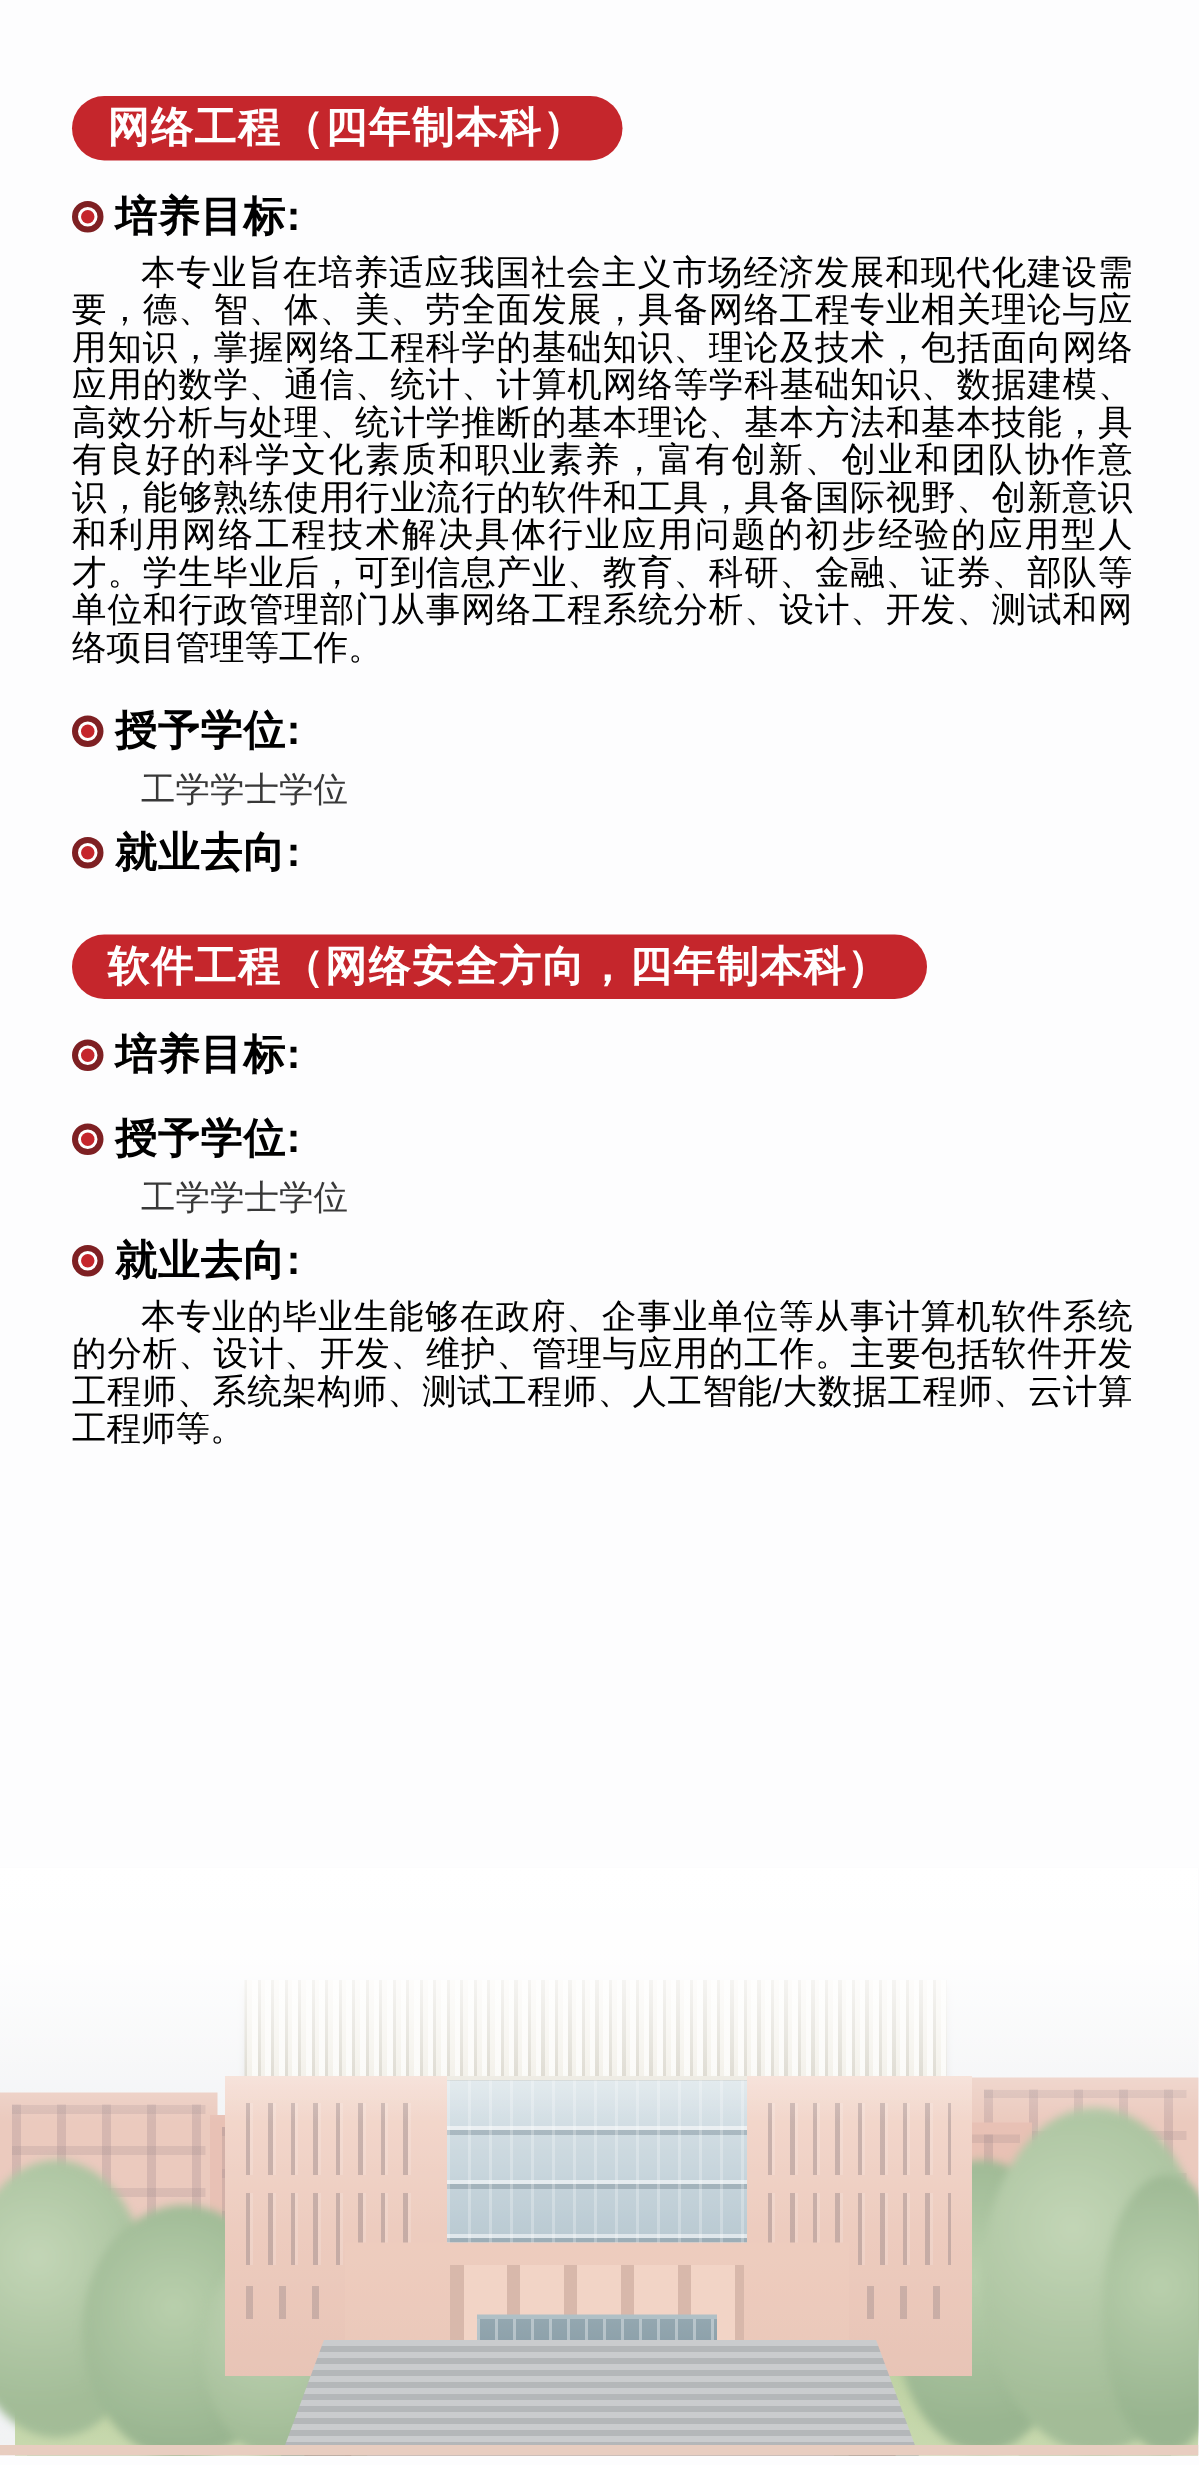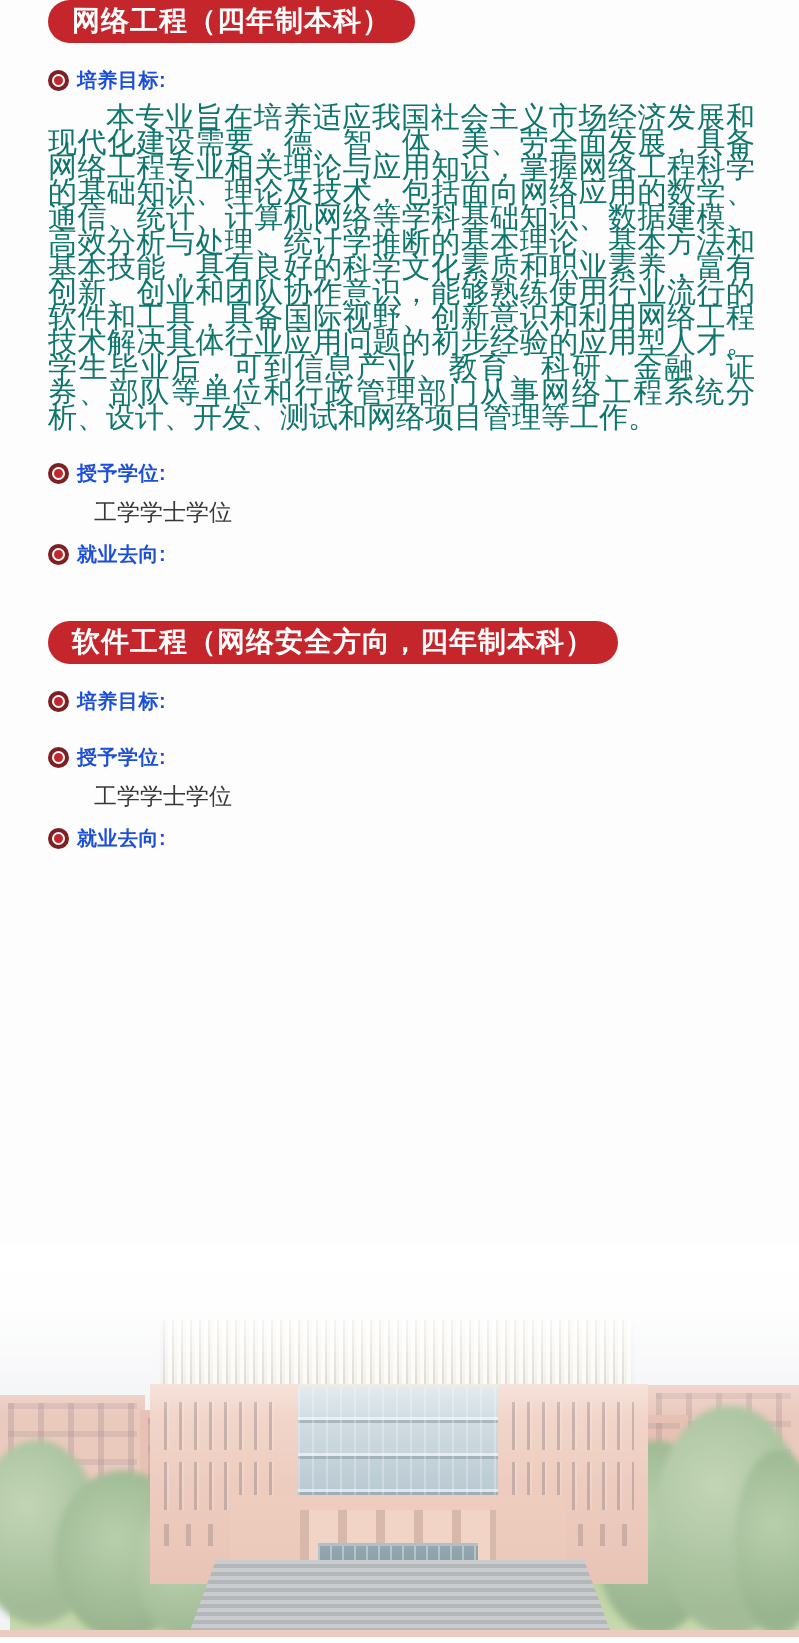--- a/index.html
+++ b/index.html
@@ -17,49 +17,49 @@
     display:inline-block;
     background:#c5262c;
     color:#ffffff;
     font-weight:bold;
     font-size:28px;
     line-height:30px;
     padding:6px 24px 7px 24px;
     border-radius:26px;
     letter-spacing:1px;
   }
-  .pill-first{}
-  .pill-second{margin-top:54px;}
+  .pill-first{margin-top:64px;}
+  .pill-second{margin-top:42px;}
 
   
   .h{
     display:flex;align-items:center;gap:8px;
     margin-top:30px;
   }
   .h.tight{margin-top:16px;}
   .h.after-pill{margin-top:24px;}
   .bullet{
     width:13px;height:13px;flex:0 0 auto;
     border-radius:50%;
     background:#ffffff;
     border:4px solid #7e2023;
     position:relative;
   }
   .bullet::after{
     content:"";position:absolute;inset:2px;border-radius:50%;
     background:#c5262c;
   }
   .h-label{
-    font-size:20px;line-height:26px;font-weight:bold;color:#1d4ed8;
+    font-size:28px;line-height:26px;font-weight:bold;color:#000000;
     letter-spacing:0.5px;
   }
 
   .para{
     margin:12px 0 0 0;
-    font-size:29px;line-height:25px;color:#0f766e;
+    font-size:23px;line-height:25px;color:#000000;
     text-align:justify;
     text-indent:2em;
   }
   .degree{
     margin:14px 0 0 0;
     font-size:23px;line-height:25px;color:#383838;
     padding-left:2em;
   }
 
   
@@ -197,20 +197,21 @@
       <div class="h">
         <span class="bullet"></span>
         <span class="h-label">授予学位:</span>
       </div>
       <p class="degree">工学学士学位</p>
 
       <div class="h tight">
         <span class="bullet"></span>
         <span class="h-label">就业去向:</span>
       </div>
+      <p class="para">本专业的毕业生能够在政府、企事业单位等从事计算机软件系统的分析、设计、开发、维护、管理与应用的工作。主要包括软件开发工程师、系统架构师、测试工程师、人工智能/大数据工程师、云计算工程师等。</p>
     </div>
   </div>
 
   <div class="photo">
     <div class="sky"></div>
 
     <div class="bgb bgb-l1">
         <div class="win"></div>
       </div>
     <div class="bgb bgb-l2">

